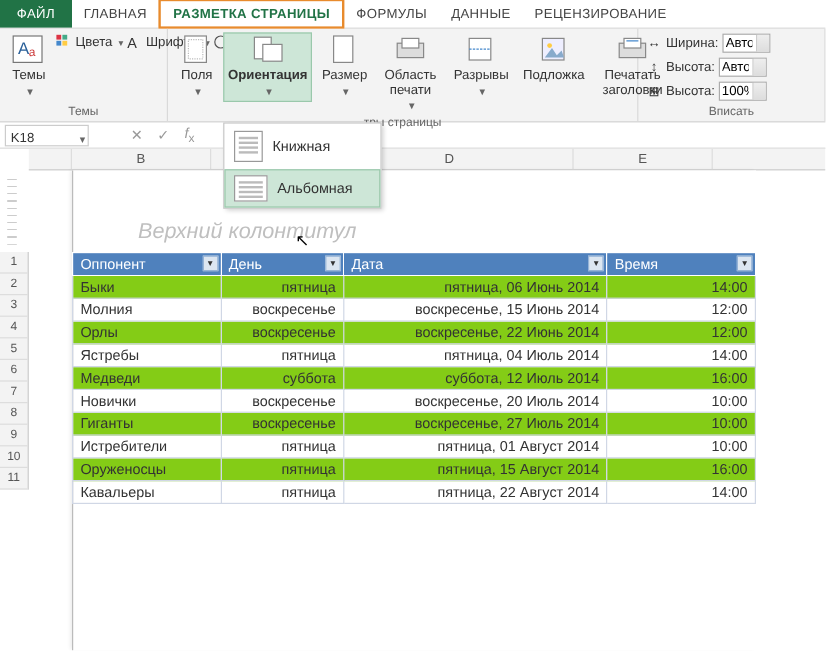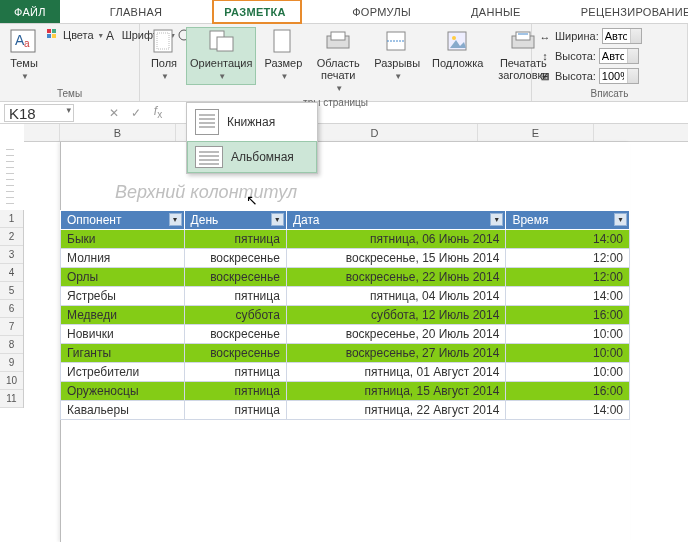--- a/index.html
+++ b/index.html
@@ -1,30 +1,30 @@
 <!DOCTYPE html>
 <html><head>
 <meta charset="utf-8">
 <style>
   * { box-sizing: border-box; margin: 0; padding: 0; font-family: "Segoe UI", Tahoma, sans-serif; }
   body { background: #fff; width: 688px; height: 543px; overflow: hidden; font-size: 12px; color: #333; }
 
   
-  .tabs { display: flex; align-items: stretch; height: 24px; border-bottom: 1px solid #d4d4d4; gap: 40px; }
+  .tabs { display: flex; align-items: stretch; height: 24px; border-bottom: 1px solid #d4d4d4; }
   .tab { padding: 0 10px; line-height: 24px; font-size: 11px; color: #444; cursor: pointer; letter-spacing: 0.3px; }
   .tab.file { background: #217346; color: #fff; font-weight: normal; padding: 0 14px; }
   .tab.active { border: 2px solid #e88b2d; color: #217346; font-weight: bold; background: #fff; margin-top:-1px; margin-bottom:-1px; line-height:22px;}
   
   
   .ribbon { display: flex; height: 78px; background: #f3f3f3; border-bottom: 1px solid #d4d4d4; position:relative;}
   .group { border-right: 1px solid #d9d9d9; padding: 3px 6px 2px 6px; display:flex; flex-direction:column; justify-content:space-between;}
   .group-label { text-align:center; font-size:10px; color:#666; }
   .group-content { display:flex; align-items:flex-start; gap:4px; flex:1;}
   .bigbtn { display:flex; flex-direction:column; align-items:center; justify-content:flex-start; padding:2px 4px; cursor:pointer; font-size:11px; line-height:12px; text-align:center; gap:2px;}
-  .bigbtn.active { background:#cde6d7; border:1px solid #9ac8ab; padding:1px 3px;}
+  .bigbtn.active { background:#cde6d7; border:1px solid #9ac8ab; padding:1px 3px;font-weight:bold;}
   .bigbtn .icn { width:28px; height:26px; display:flex; align-items:center; justify-content:center;}
   .smallrow { display:flex; align-items:center; gap:3px; font-size:11px; white-space:nowrap; padding:1px 0; cursor:pointer;}
   .smallrow .mini { width:14px; height:14px; display:inline-flex; align-items:center; justify-content:center;}
   .drop { font-size:8px; color:#666; margin-left:2px;}
   .inputbox { width:40px; height:16px; border:1px solid #ababab; background:#fff; font-size:11px; padding:0 14px 0 2px; position:relative;}
   .spin-wrap{position:relative; display:inline-block;}
   .spin-wrap::after{content:""; position:absolute; right:1px; top:1px; bottom:1px; width:10px; background:linear-gradient(#eee,#ddd); border-left:1px solid #ccc;}
 
   
   .orient-menu { position:absolute; top:78px; left:186px; width:132px; background:#fff; border:1px solid #c6c6c6; box-shadow:2px 2px 4px rgba(0,0,0,.2); z-index:20;text-align:right;}
@@ -32,21 +32,21 @@
   .orient-item.hover { background:#cde6d7; border:1px solid #9ac8ab; padding:4px 7px;}
   .orient-icon {width:24px; height:26px; border:1px solid #999; background:#fff; position:relative;}
   .orient-icon.land {width:28px; height:22px;}
   .orient-icon::before{content:"";position:absolute;left:3px;right:3px;top:4px;height:2px;background:#bbb;box-shadow:0 4px 0 #bbb,0 8px 0 #bbb,0 12px 0 #bbb;}
 
   
   .cursor { position:absolute; top:168px; left:246px; z-index:30; font-size:14px; color:#000; pointer-events:none;}
 
   
   .fx-row { display:flex; align-items:center; height:22px; border-bottom:1px solid #d4d4d4; background:#fff; padding:0 4px; gap:6px;}
-  .namebox { width:70px; height:18px; border:1px solid #ccc; font-size:15px; padding:0 14px 0 4px; position:relative; display:flex; align-items:flex-start;}
+  .namebox { width:70px; height:18px; border:1px solid #ccc; font-size:11px; padding:0 14px 0 4px; position:relative; display:flex; align-items:flex-end;}
   .namebox::after{content:"▾"; position:absolute; right:2px; font-size:9px; color:#666;}
   .fx-btn { width:16px; text-align:center; color:#999; font-size:12px; cursor:pointer;}
 
   
   .sheet { position:relative; height:418px; overflow:hidden; background:#fff;}
   .colheads { position:absolute; top:0; left:24px; right:0; height:18px; display:flex; background:#f3f3f3; border-bottom:1px solid #ccc;}
   .colheads div { border-right:1px solid #ddd; text-align:center; font-size:11px; color:#555; line-height:18px;}
   .rowheads { position:absolute; top:86px; left:0; width:24px; background:#f3f3f3; border-right:1px solid #ccc;}
   .rowheads div { height:18px; border-bottom:1px solid #ddd; text-align:center; font-size:10px; color:#555; line-height:18px;}
   .page-edge { position:absolute; top:18px; left:60px; width:570px; bottom:0; border-left:1px solid #bbb; box-shadow:-2px 0 3px rgba(0,0,0,.08); background:#fff;}

